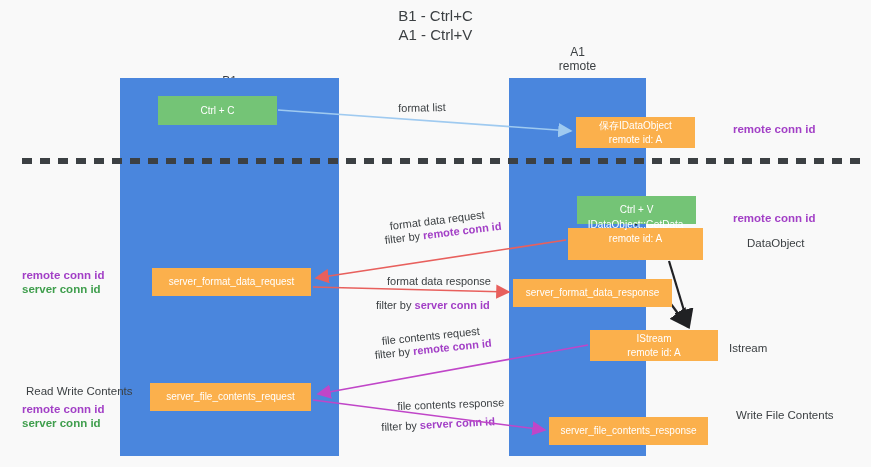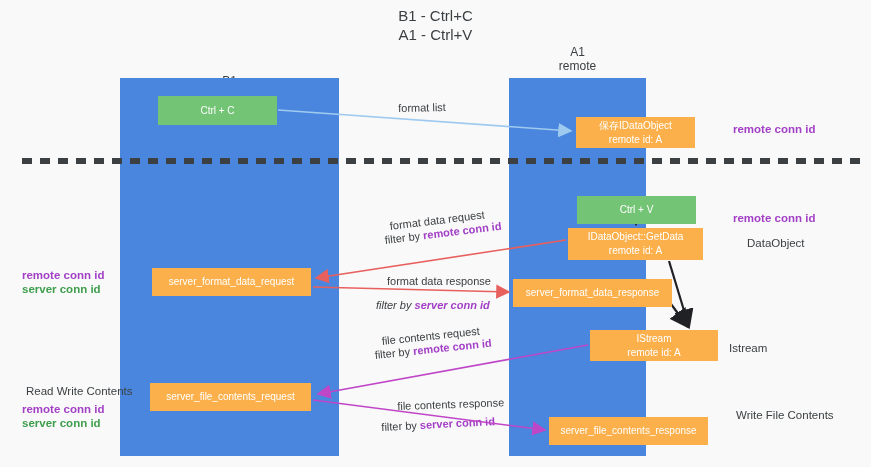--- a/index.html
+++ b/index.html
@@ -41,21 +41,21 @@
     text-align:center;color:#ffffff;font-size:10px;line-height:14px;
     box-sizing:border-box;padding:14px 4px;
     z-index:5;
   }
   .green{background:#74c476;}
   .orange{background:#fbb04c;}
 
   #n-ctrlc{left:158px;top:96px;width:119px;height:29px;}
   #n-idataobject{left:576px;top:117px;width:119px;height:31px;}
   #n-ctrlv{left:577px;top:172px;width:119px;height:25px;margin-top:24px;}
-  #n-getdata{left:568px;top:228px;width:135px;height:32px;}
+  #n-getdata{left:568px;top:228px;width:135px;height:32px;align-items:flex-end;}
   #n-fmtreq{left:152px;top:268px;width:159px;height:27px;}
   #n-fmtresp{left:513px;top:279px;width:159px;height:26px;}
   #n-istream{left:590px;top:330px;width:128px;height:31px;}
   #n-filereq{left:150px;top:383px;width:161px;height:27px;}
   #n-fileresp{left:549px;top:417px;width:159px;height:27px;align-items:center;}
 
   .side-label{
     position:absolute;font-size:11.5px;line-height:14px;color:#3c4043;
   }
   .side-label .pur{color:#a23fc6;font-weight:bold;}
@@ -75,21 +75,21 @@
   .edge-label{
     position:absolute;font-size:11px;line-height:14px;color:#3c4043;
     white-space:nowrap;transform-origin:left top;
   }
   .edge-label .pur{color:#a23fc6;font-weight:bold;}
 
   #el-formatlist{left:398px;top:101px;transform:rotate(-1.2deg);}
   #el-fdreq{left:389px;top:219px;transform:rotate(-7deg);}
   #el-fdreq2{left:384px;top:233px;transform:rotate(-7deg);}
   #el-fdresp{left:387px;top:274px;}
-  #el-fdresp2{left:376px;top:298px;font-style:italic;}
+  #el-fdresp2{left:376px;top:298px;}
   #el-fcreq{left:381px;top:334px;transform:rotate(-6deg);}
   #el-fcreq2{left:374px;top:348px;transform:rotate(-6deg);}
   #el-fcresp{left:397px;top:399px;transform:rotate(-2deg);}
   #el-fcresp2{left:381px;top:420px;transform:rotate(-3deg);}
 
   svg.arrows{position:absolute;left:0;top:0;width:871px;height:467px;z-index:3;overflow:visible;}
 </style>
 </head>
 <body>
 

